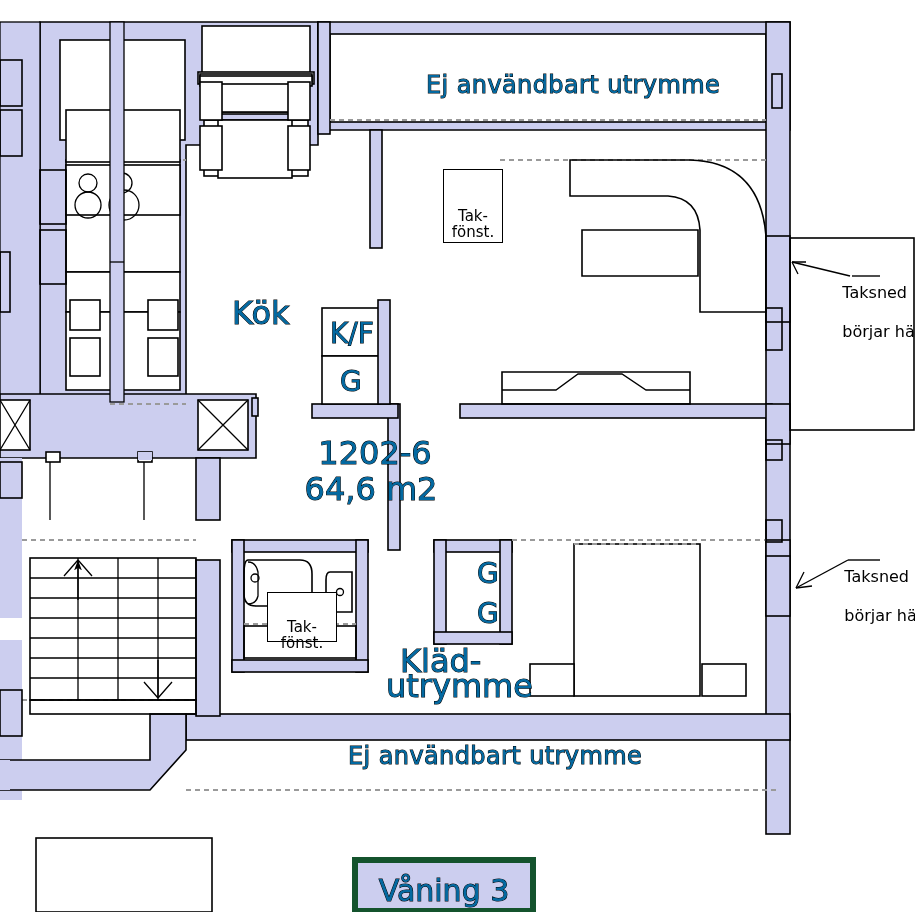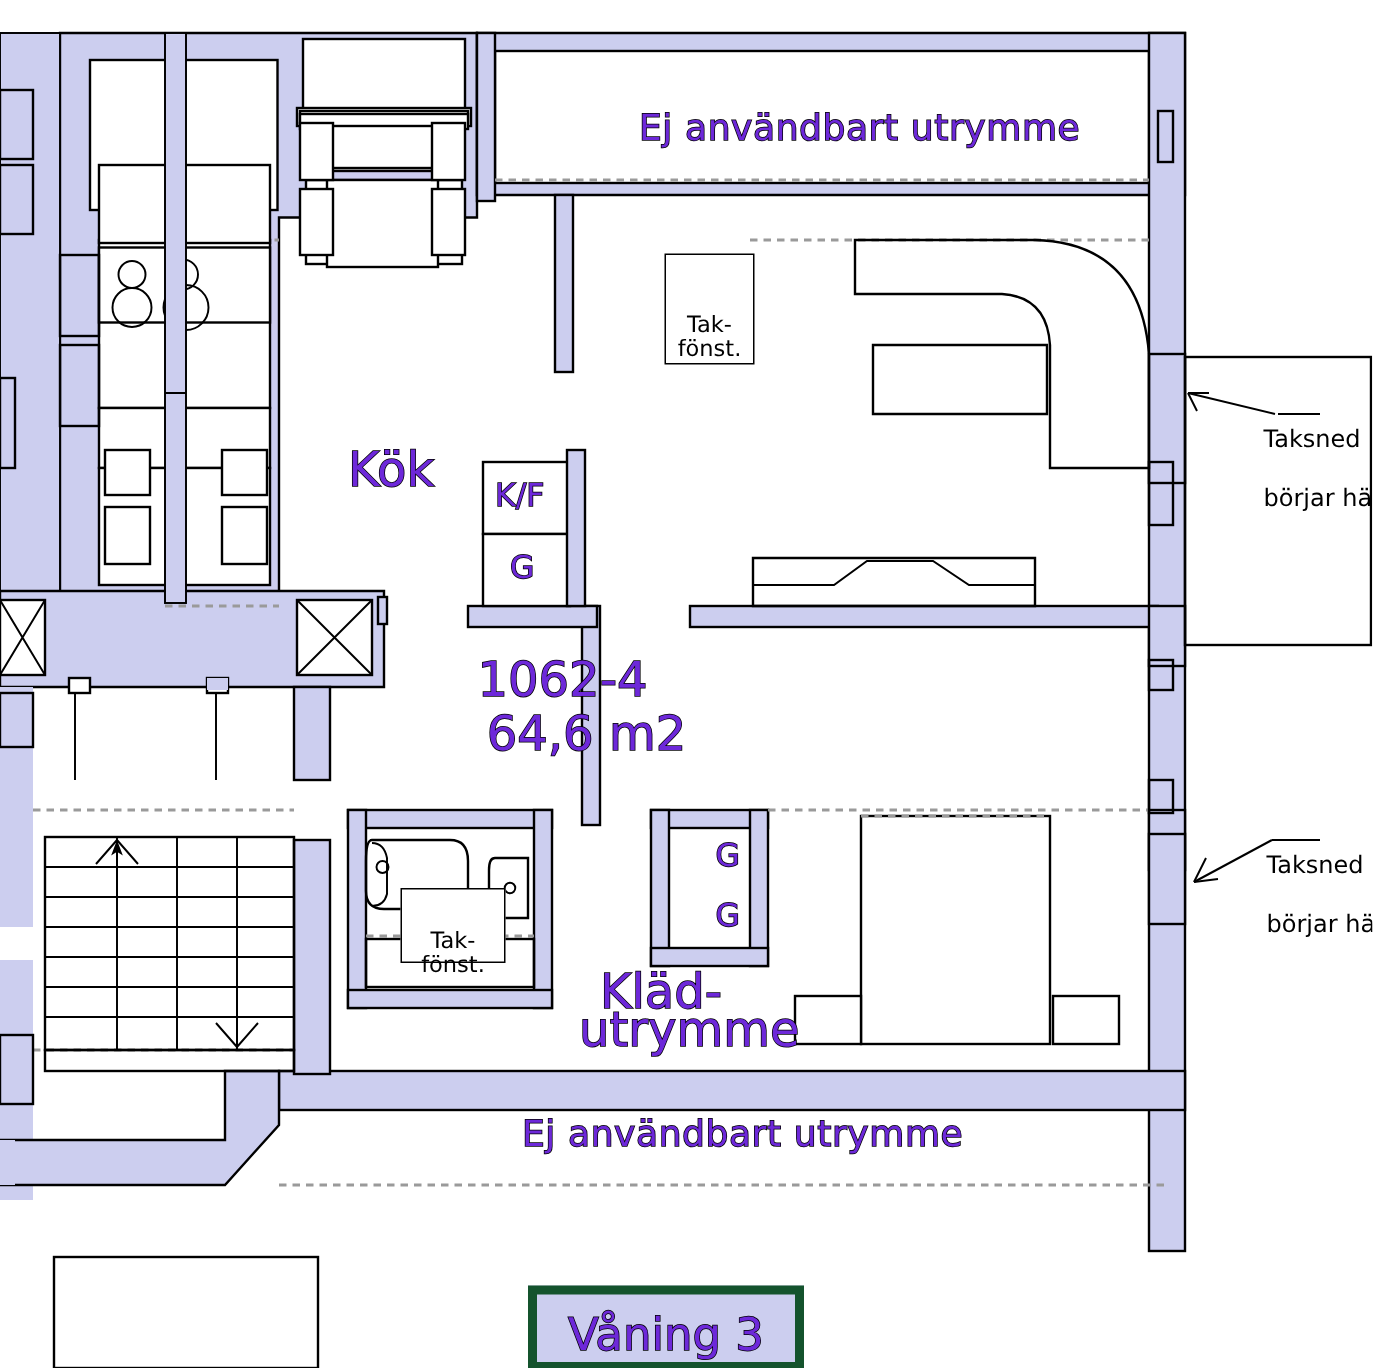--- a/index.html
+++ b/index.html
@@ -2,33 +2,33 @@
 <html><head>
 <meta charset="utf-8">
 <style>
   html,body{margin:0;padding:0;background:#ffffff;}
   body{font-family:"Liberation Sans",sans-serif;}
   #plan{position:relative;width:915px;height:912px;background:#ffffff;overflow:hidden;}
   svg{display:block;}
   .lbl{position:absolute;white-space:pre;line-height:1.02;pointer-events:none;}
   
   .hollow{
-    color:#6d28d9;
+    color:#0369a1;
     -webkit-text-stroke:1px #000000;
     paint-order:stroke fill;
     font-family:"DejaVu Sans",sans-serif;
     font-weight:400;
   }
   .solid{color:#000;font-family:"DejaVu Sans",sans-serif;}
   .t-unusable{font-size:24px;letter-spacing:0.4px;}
   .t-room{font-size:32px;}
   .t-apt{font-size:32px;text-align:center;}
   .t-small{font-size:15px;text-align:center;line-height:1.05;margin-top:37px;}
   .t-note{font-size:16px;line-height:1.2;color:#000;font-family:"DejaVu Sans",sans-serif;}
-  .t-cab{font-size:21px;}
+  .t-cab{font-size:28px;}
   .t-floor{font-size:30px;}
   #floorbadge{
     position:absolute;left:352px;top:857px;width:172px;height:45px;
     background:#ccceef;border:6px solid #14532d;
     display:flex;align-items:flex-end;justify-content:center;
   }
   #skylight1{
     position:absolute;left:443px;top:169px;width:58px;height:72px;
     background:#ffffff;border:1px solid #000;
     display:flex;align-items:center;justify-content:center;
@@ -251,22 +251,22 @@
 
   <div class="lbl hollow t-unusable" style="left:426px;top:73px;">Ej användbart utrymme</div>
 
   <div class="lbl hollow t-unusable" style="left:348px;top:744px;">Ej användbart utrymme</div>
 
   <div class="lbl hollow t-room" style="left:232px;top:297px;">Kök</div>
 
   <div class="lbl hollow t-room" style="left:400px;top:645px;">Kläd-</div>
   <div class="lbl hollow t-room" style="left:386px;top:670px;">utrymme</div>
 
-  <div class="lbl hollow t-apt" style="left:300px;top:437px;width:150px;">1062-4</div>
-  <div class="lbl hollow t-apt" style="left:316px;top:473px;width:150px;text-align:center;">64,6 m2</div>
+  <div class="lbl hollow t-apt" style="left:300px;top:437px;width:150px;">1202-6</div>
+  <div class="lbl hollow t-apt" style="left:296px;top:473px;width:150px;text-align:center;">64,6 m2</div>
 
   <div id="skylight1">
     <div class="solid t-small">
       <span>Tak-</span><br>
       <span>fönst.</span>
     </div>
   </div>
 
   <div id="skylight2">
     <div class="solid t-small">

